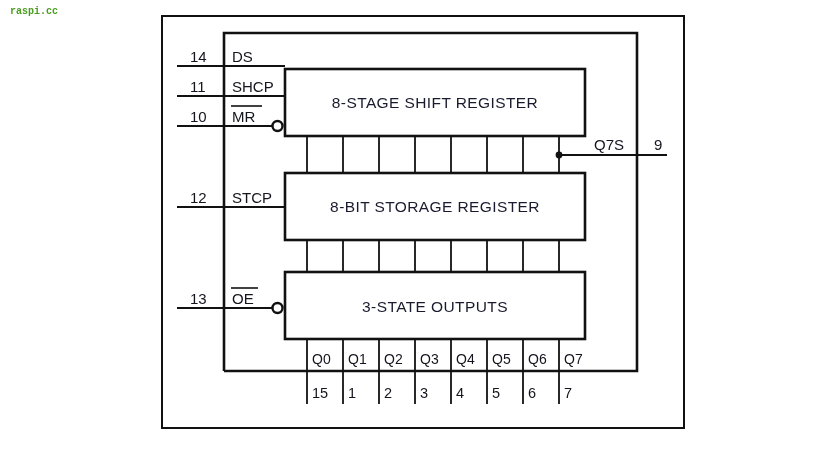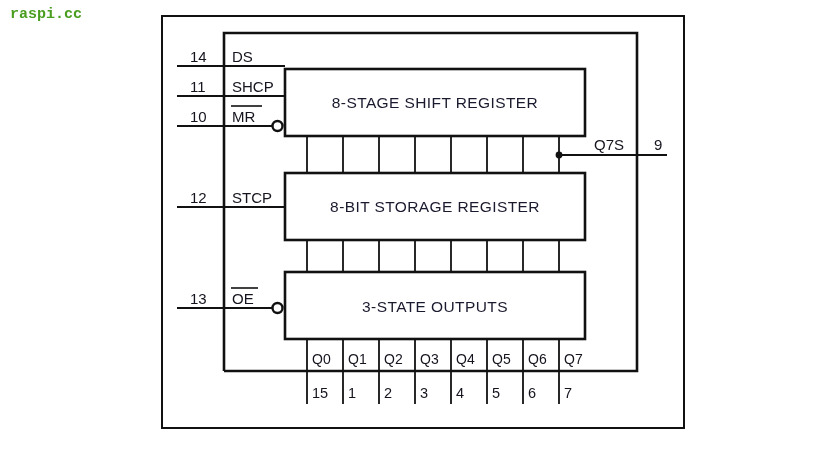--- a/index.html
+++ b/index.html
@@ -19,21 +19,21 @@
     left: 0; top: 0;
     width: 824px;
     height: 458px;
     background: #ffffff;
   }
   #watermark {
     position: absolute;
     left: 10px;
     top: 6px;
     font-family: "Liberation Mono", monospace;
-    font-size: 15px;
+    font-size: 10px;
     font-weight: bold;
     color: #4a9d1f;
     letter-spacing: 0px;
     white-space: nowrap;
   }
   #figure-svg {
     position: absolute;
     left: 0;
     top: 0;
   }

